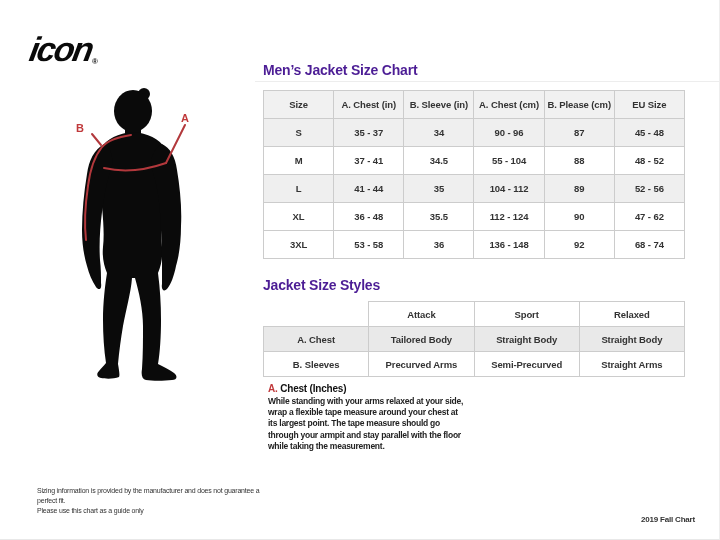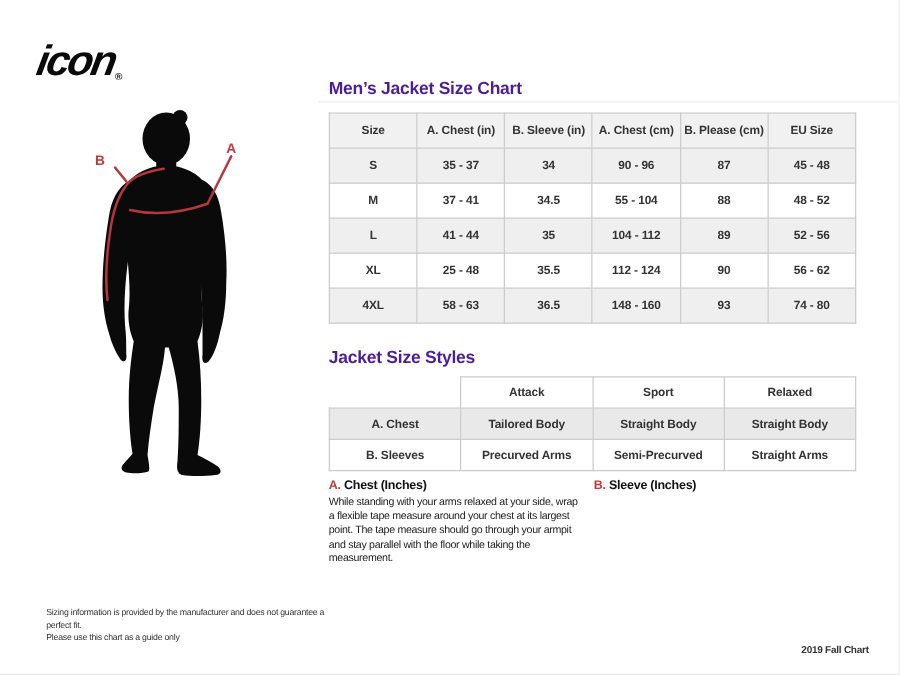--- a/index.html
+++ b/index.html
@@ -31,26 +31,26 @@
   .size-table tr.alt td, .size-table thead th { background:#efefef; }
   .size-table thead th { background:#f1f1f1; }
   .style-table { margin-top:8px; }
   .style-table td, .style-table th { height:25px; }
   .style-table .blank { border:none; background:#fff; }
   .style-table tr.alt td { background:#e9e9e9;margin-left:25px; }
 
   .styles-title { margin-top:18px; }
   .measure-title { margin-top:16px; }
 
-  .measure-cols { display:flex; margin-top:6px; }
+  .measure-cols { display:flex; margin-top:6px;justify-content:center; }
   .mcol { width:200px; }
   .mcol + .mcol { margin-left:12px; }
   .mhead { font-size:10px; font-weight:700; color:#111; margin-bottom:2px; letter-spacing:-0.2px; }
   .mhead .red { color:#c0393b; }
-  .mbody { font-size:8.5px; line-height:1.32; color:#222; letter-spacing:-0.25px; font-weight:400; }
+  .mbody { font-size:8.5px; line-height:1.32; color:#222; letter-spacing:-0.25px; font-weight:700; }
 
   .disclaimer { position:absolute; left:37px; top:486px; width:230px; font-size:7px;
                 letter-spacing:-0.2px; line-height:1.45; color:#333; white-space:pre-line; }
   .version { position:absolute; right:24px; top:515px; font-size:8px; font-weight:700;
              letter-spacing:-0.2px; color:#333; }
 </style>
 </head>
 <body>
 
 <div class="page">
@@ -144,33 +144,33 @@
         <tr class="alt">
           <td>L</td>
           <td>41 - 44</td>
           <td>35</td>
           <td>104 - 112</td>
           <td>89</td>
           <td>52 - 56</td>
         </tr>
         <tr>
           <td>XL</td>
-          <td>25 - 48</td>
+          <td>36 - 48</td>
           <td>35.5</td>
           <td>112 - 124</td>
           <td>90</td>
-          <td>56 - 62</td>
-        </tr>
-        <tr class="alt">
-          <td>4XL</td>
-          <td>58 - 63</td>
-          <td>36.5</td>
-          <td>148 - 160</td>
-          <td>93</td>
-          <td>74 - 80</td>
+          <td>47 - 62</td>
+        </tr>
+        <tr>
+          <td>3XL</td>
+          <td>53 - 58</td>
+          <td>36</td>
+          <td>136 - 148</td>
+          <td>92</td>
+          <td>68 - 74</td>
         </tr>
       </tbody>
     </table>
 
     <div class="sec-title styles-title">Jacket Size Styles</div>
 
     <table class="style-table">
       <thead>
         <tr>
           <th class="blank"></th>
@@ -198,24 +198,20 @@
 
     <div class="measure-cols">
       <div class="mcol">
         <div class="mhead">
           <span class="red">A.</span>
           <span>Chest (Inches)</span>
         </div>
         <p class="mbody">While standing with your arms relaxed at your side, wrap a flexible tape measure around your chest at its largest point. The tape measure should go through your armpit and stay parallel with the floor while taking the measurement.</p>
       </div>
       <div class="mcol">
-        <div class="mhead">
-          <span class="red">B.</span>
-          <span>Sleeve (Inches)</span>
-        </div>
       </div>
     </div>
 
   </div>
 
   <div class="disclaimer">Sizing information is provided by the manufacturer and does not guarantee a perfect fit.
 Please use this chart as a guide only</div>
   <div class="version">2019 Fall Chart</div>
 
 </div>

